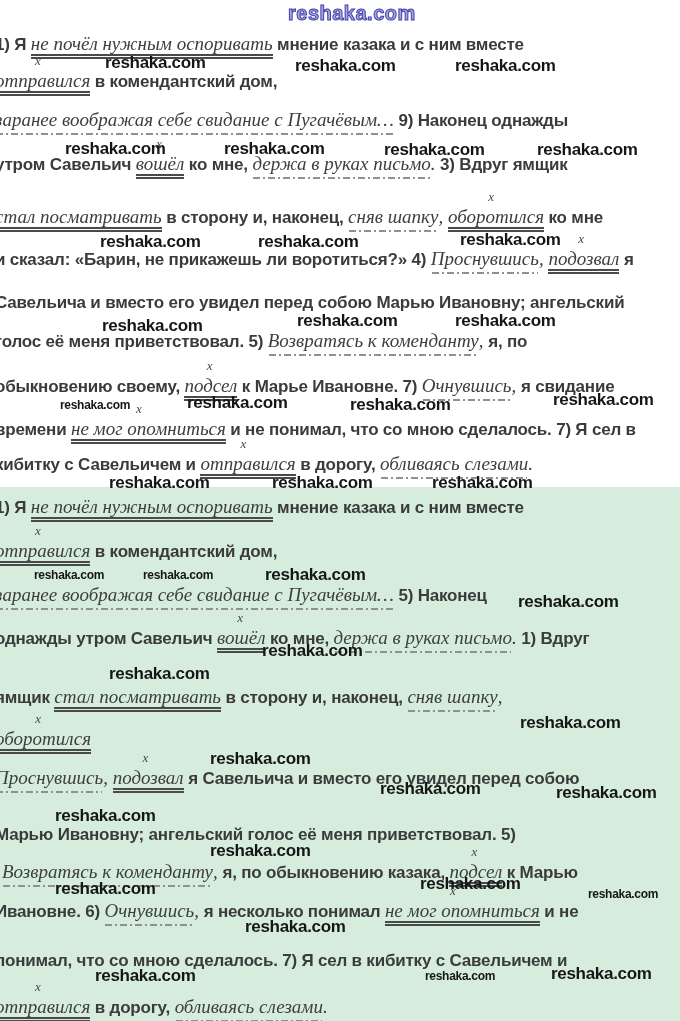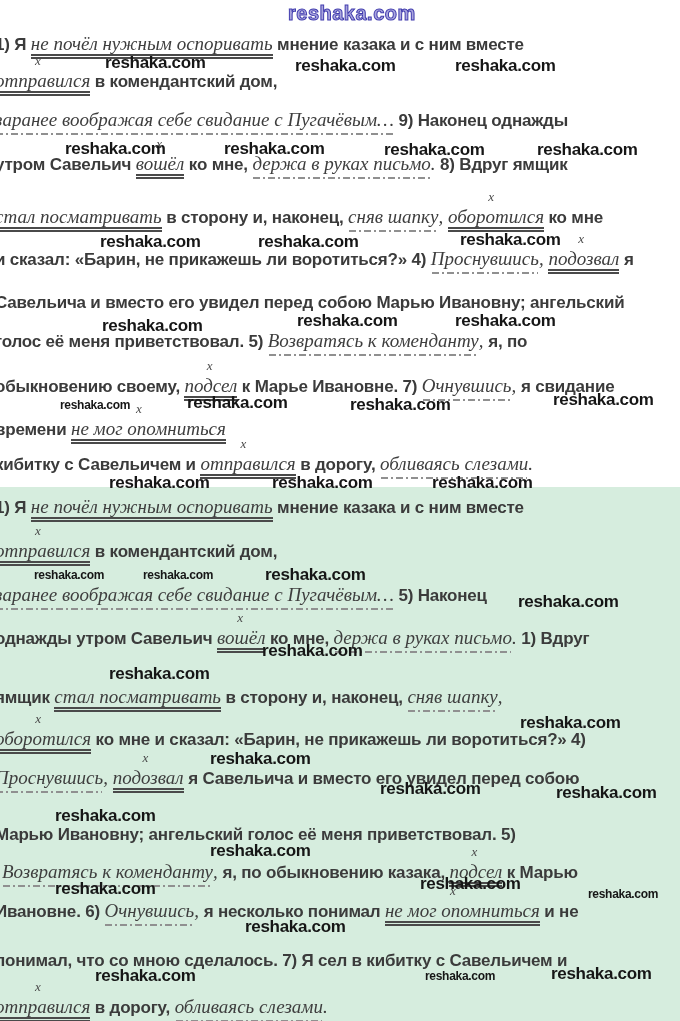--- a/index.html
+++ b/index.html
@@ -22,34 +22,34 @@
 </style>
 </head>
 <body>
 
 <div id="doc">
   <div id="green-panel" style="top: 487px; background: rgb(214, 237, 222);"></div>
   <span id="logo-wm" style="left: 288px; top: 2px;">reshaka.com</span>
 <div class="line" style="top: 33px; left: -5px;"><span class="p">1) Я </span><span class="pred">не почёл нужным оспоривать</span><span class="p"> мнение казака и с ним вместе</span></div>
     <div class="line" style="top: 70px; left: -5px;"><span class="pred">отправился<span class="xg">x</span></span><span class="p"> в комендантский дом,</span></div>
     <div class="line" style="top: 109px; left: -5px;"><span class="adv">заранее воображая себе свидание с Пугачёвым…</span><span class="p"> 9) Наконец однажды</span></div>
-    <div class="line" style="top: 153px; left: -5px;"><span class="p">утром Савельич </span><span class="pred">вошёл<span class="xg">x</span></span><span class="p"> ко мне, </span><span class="adv">держа в руках письмо</span><span class="ital">.</span><span class="p"> 8) Вдруг ямщик</span></div>
+    <div class="line" style="top: 153px; left: -5px;"><span class="p">утром Савельич </span><span class="pred">вошёл<span class="xg">x</span></span><span class="p"> ко мне, </span><span class="adv">держа в руках письмо</span><span class="ital">.</span><span class="p"> 3) Вдруг ямщик</span></div>
     <div class="line" style="top: 206px; left: -5px;"><span class="pred">стал посматривать</span><span class="p"> в сторону и, наконец, </span><span class="adv">сняв шапку</span><span class="ital">, </span><span class="pred">оборотился<span class="xg">x</span></span><span class="p"> ко мне</span></div>
     <div class="line" style="top: 248px; left: -5px;"><span class="p">и сказал: «Барин, не прикажешь ли воротиться?» 4) </span><span class="adv">Проснувшись</span><span class="ital">, </span><span class="pred">подозвал<span class="xg">x</span></span><span class="p"> я</span></div>
     <div class="line" style="top: 292px; left: -5px;"><span class="p">Савельича и вместо его увидел перед собою Марью Ивановну; ангельский</span></div>
     <div class="line" style="top: 330px; left: -5px;"><span class="p">голос её меня приветствовал. 5) </span><span class="adv">Возвратясь к коменданту</span><span class="ital">, </span><span class="p">я, по</span></div>
     <div class="line" style="top: 375px; left: -5px;"><span class="p">обыкновению своему, </span><span class="pred">подсел<span class="xg">x</span></span><span class="p"> к Марье Ивановне. 7) </span><span class="adv">Очнувшись</span><span class="ital">, </span><span class="p">я свидание</span></div>
-    <div class="line" style="top: 418px; left: -5px;"><span class="p">времени </span><span class="pred">не мог опомниться<span class="xg">x</span></span></div>
+    <div class="line" style="top: 418px; left: -5px;"><span class="p">времени </span><span class="pred">не мог опомниться<span class="xg">x</span></span><span class="p"> и не понимал, что со мною сделалось. 7) Я сел в</span></div>
     <div class="line" style="top: 453px; left: -5px;"><span class="p">кибитку с Савельичем и </span><span class="pred">отправился<span class="xg">x</span></span><span class="p"> в дорогу, </span><span class="adv">обливаясь слезами</span><span class="ital">.</span></div>
     <div class="line" style="top: 496px; left: -5px;"><span class="p">1) Я </span><span class="pred">не почёл нужным оспоривать</span><span class="p"> мнение казака и с ним вместе</span></div>
     <div class="line" style="top: 540px; left: -5px;"><span class="pred">отправился<span class="xg">x</span></span><span class="p"> в комендантский дом,</span></div>
     <div class="line" style="top: 584px; left: -5px;"><span class="adv">заранее воображая себе свидание с Пугачёвым…</span><span class="p"> 5) Наконец</span></div>
     <div class="line" style="top: 627px; left: -5px;"><span class="p">однажды утром Савельич </span><span class="pred">вошёл<span class="xg">x</span></span><span class="p"> ко мне, </span><span class="adv">держа в руках письмо</span><span class="ital">.</span><span class="p"> 1) Вдруг</span></div>
     <div class="line" style="top: 686px; left: -5px;"><span class="p">ямщик </span><span class="pred">стал посматривать</span><span class="p"> в сторону и, наконец, </span><span class="adv">сняв шапку</span><span class="ital">,</span></div>
-    <div class="line" style="top: 728px; left: -5px;"><span class="pred">оборотился<span class="xg">x</span></span><span class="p"> ко мне и сказал: «Барин, не прикажешь ли воротиться?» 4)</span></div>
+    <div class="line" style="top: 728px; left: -5px;"><span class="pred">оборотился<span class="xg">x</span></span></div>
     <div class="line" style="top: 767px; left: -5px;"><span class="adv">Проснувшись</span><span class="ital">, </span><span class="pred">подозвал<span class="xg">x</span></span><span class="p"> я Савельича и вместо его увидел перед собою</span></div>
     <div class="line" style="top: 824px; left: -5px;"><span class="p">Марью Ивановну; ангельский голос её меня приветствовал. 5)</span></div>
     <div class="line" style="top: 861px; left: 2px;"><span class="adv">Возвратясь к коменданту</span><span class="ital">, </span><span class="p">я, по обыкновению казака, </span><span class="pred">подсел<span class="xg">x</span></span><span class="p"> к Марью</span></div>
     <div class="line" style="top: 900px; left: -5px;"><span class="p">Ивановне. 6) </span><span class="adv">Очнувшись</span><span class="ital">, </span><span class="p">я несколько понимал </span><span class="pred">не мог опомниться<span class="xg">x</span></span><span class="p"> и не</span></div>
     <div class="line" style="top: 950px; left: -5px;"><span class="p">понимал, что со мною сделалось. 7) Я сел в кибитку с Савельичем и</span></div>
     <div class="line" style="top: 996px; left: -5px;"><span class="pred">отправился<span class="xg">x</span></span><span class="p"> в дорогу, </span><span class="adv">обливаясь слезами</span><span class="ital">.</span></div>
     <span class="wm" style="left: 105px; top: 54px;">reshaka.com</span>
     <span class="wm" style="left: 295px; top: 57px;">reshaka.com</span>
     <span class="wm" style="left: 455px; top: 57px;">reshaka.com</span>
     <span class="wm" style="left: 65px; top: 140px;">reshaka.com</span>

